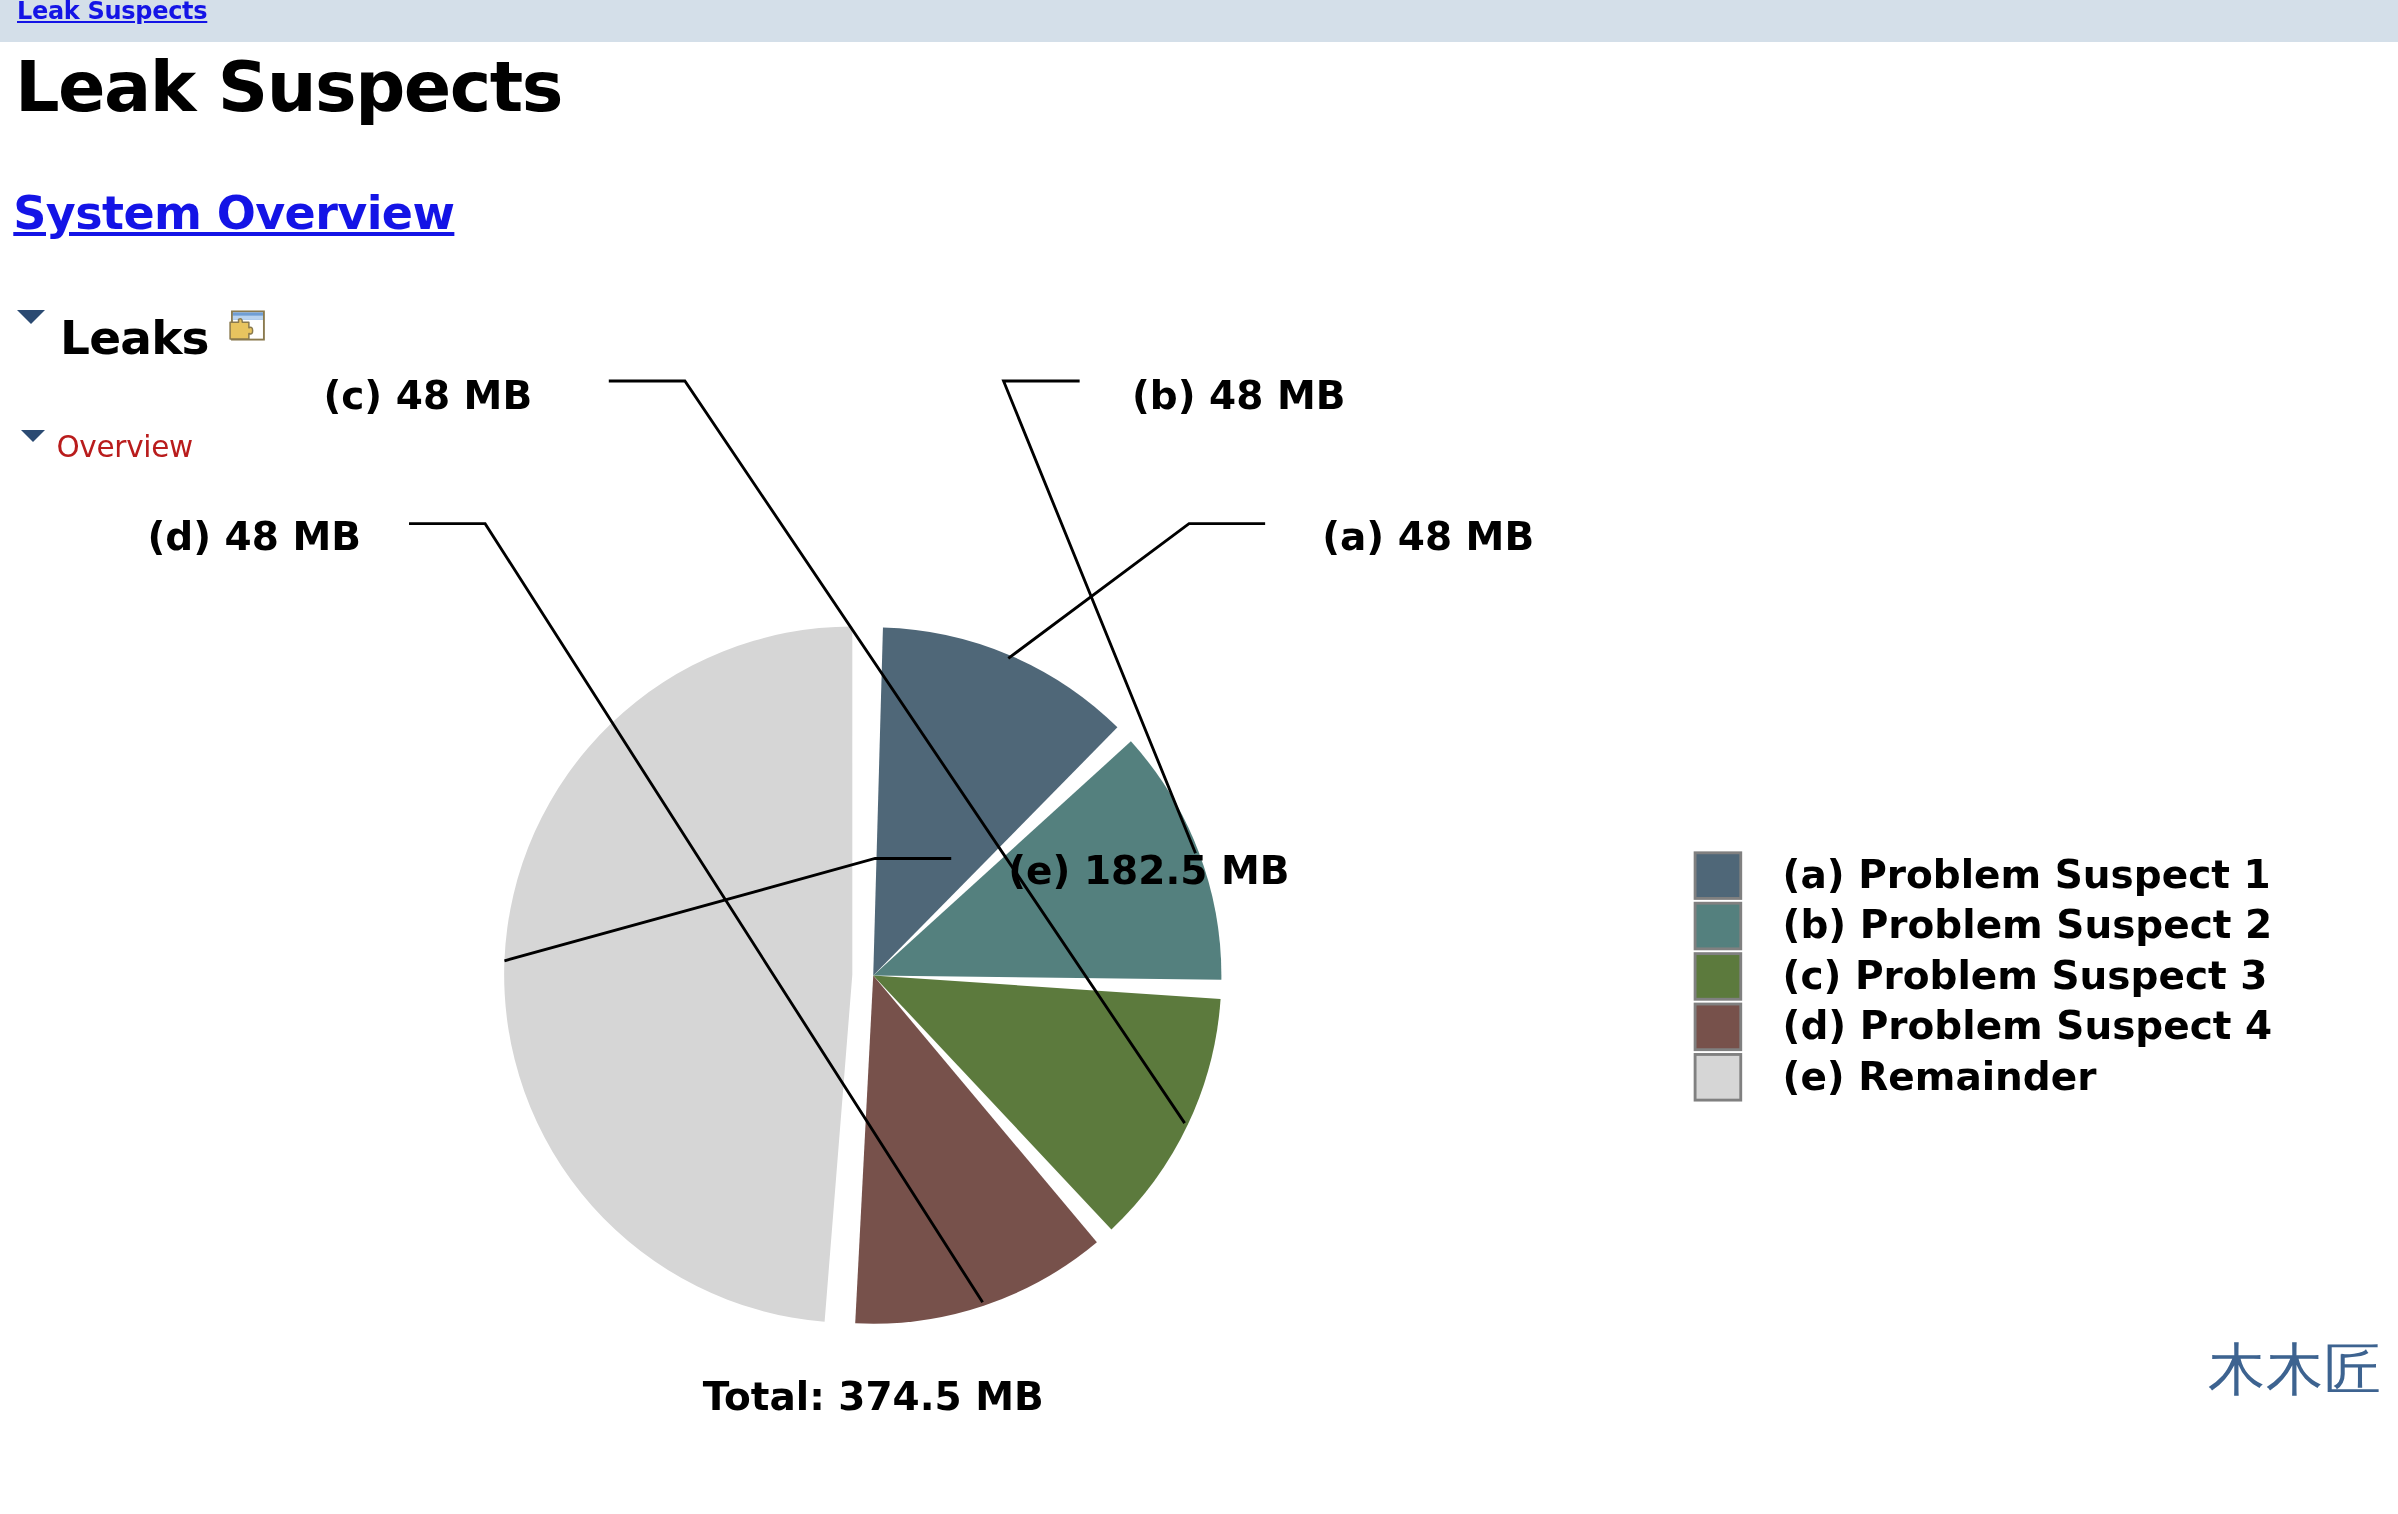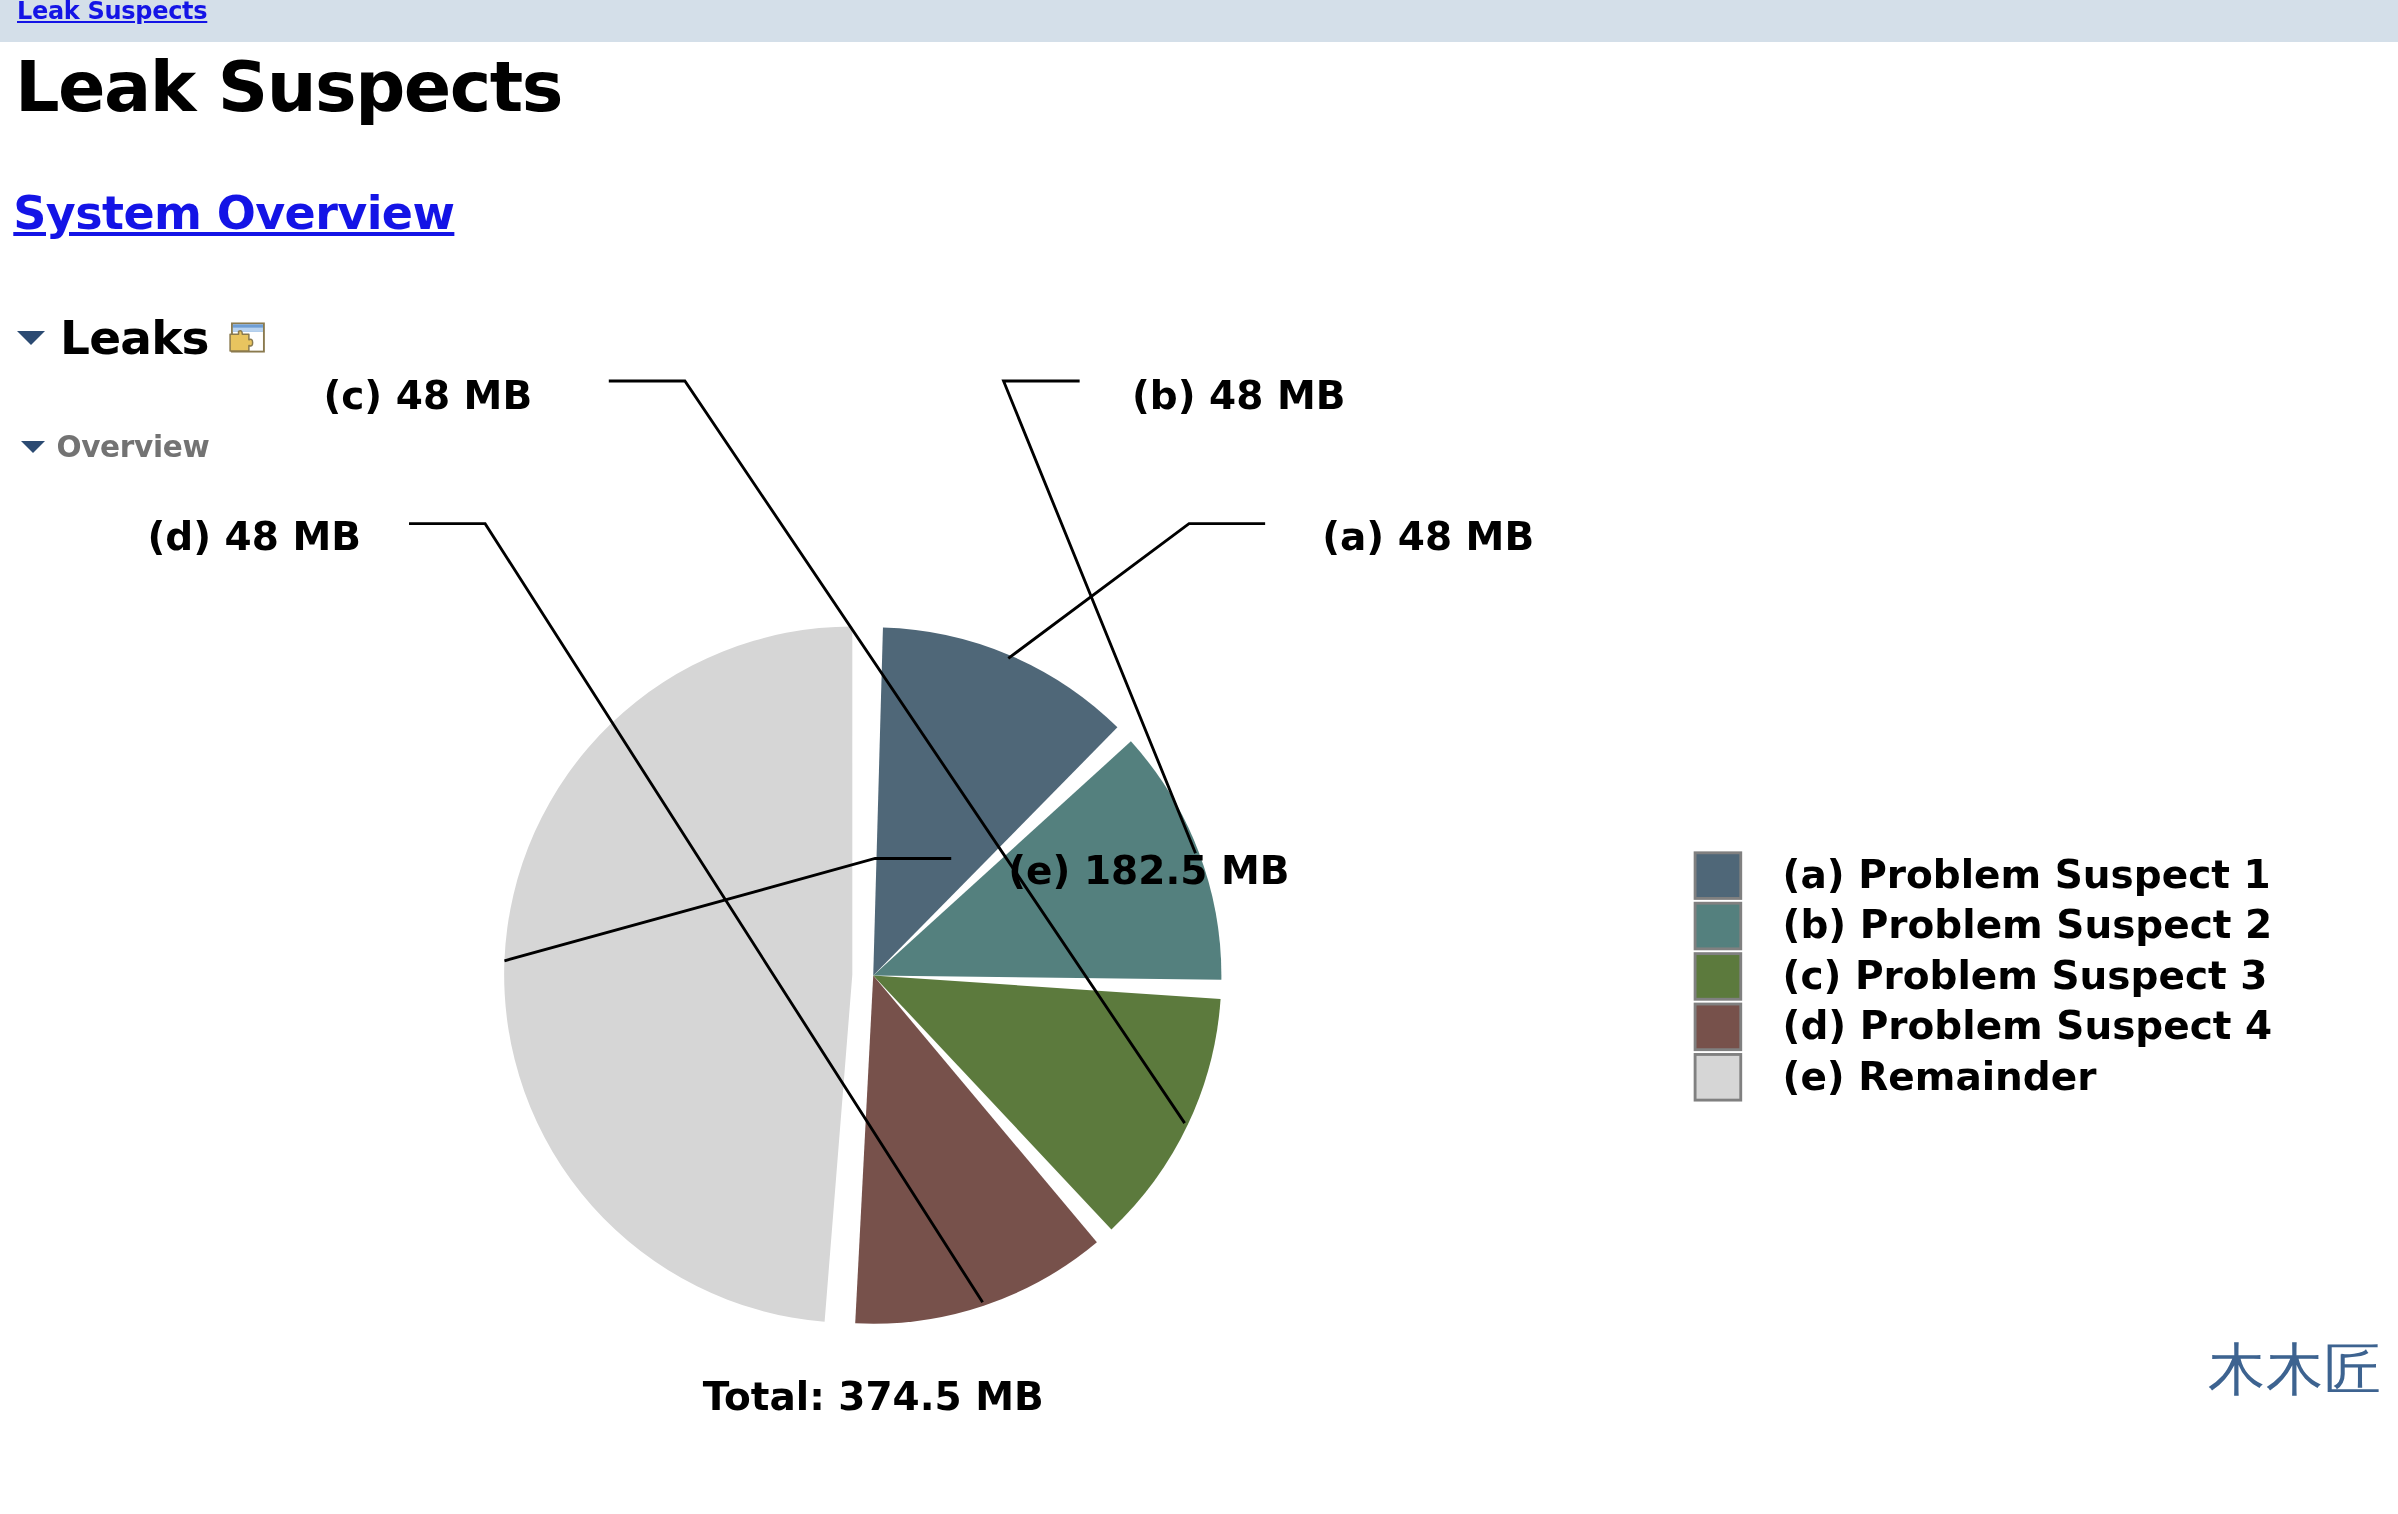--- a/index.html
+++ b/index.html
@@ -63,21 +63,20 @@
     text-decoration: underline;
     letter-spacing: -0.6px;
     white-space: nowrap;
     cursor: pointer;
   }
 
   
   .section-row {
     position: absolute;
     display: flex;
-    align-items: center;
     white-space: nowrap;
   }
   #leaks-row { left: 17px; top: 310px; }
   #overview-row { left: 21px; top: 430px; }
 
   .disclosure-triangle {
     width: 0;
     height: 0;
     border-left: 14.3px solid transparent;
     border-right: 14.3px solid transparent;
@@ -94,22 +93,22 @@
   }
 
   #leaks-label {
     font-size: 47px;
     font-weight: bold;
     color: #000;
     letter-spacing: -0.8px;
   }
   #overview-label {
     font-size: 29.5px;
-    font-weight: bold;
-    color: #737373;
+    font-weight: normal;
+    color: #b91c1c;
     letter-spacing: -0.3px;
   }
 
   
   #leaks-window-icon {
     position: relative;
     width: 38px;
     height: 31px;
     margin-left: 19px;
     flex: 0 0 auto;

